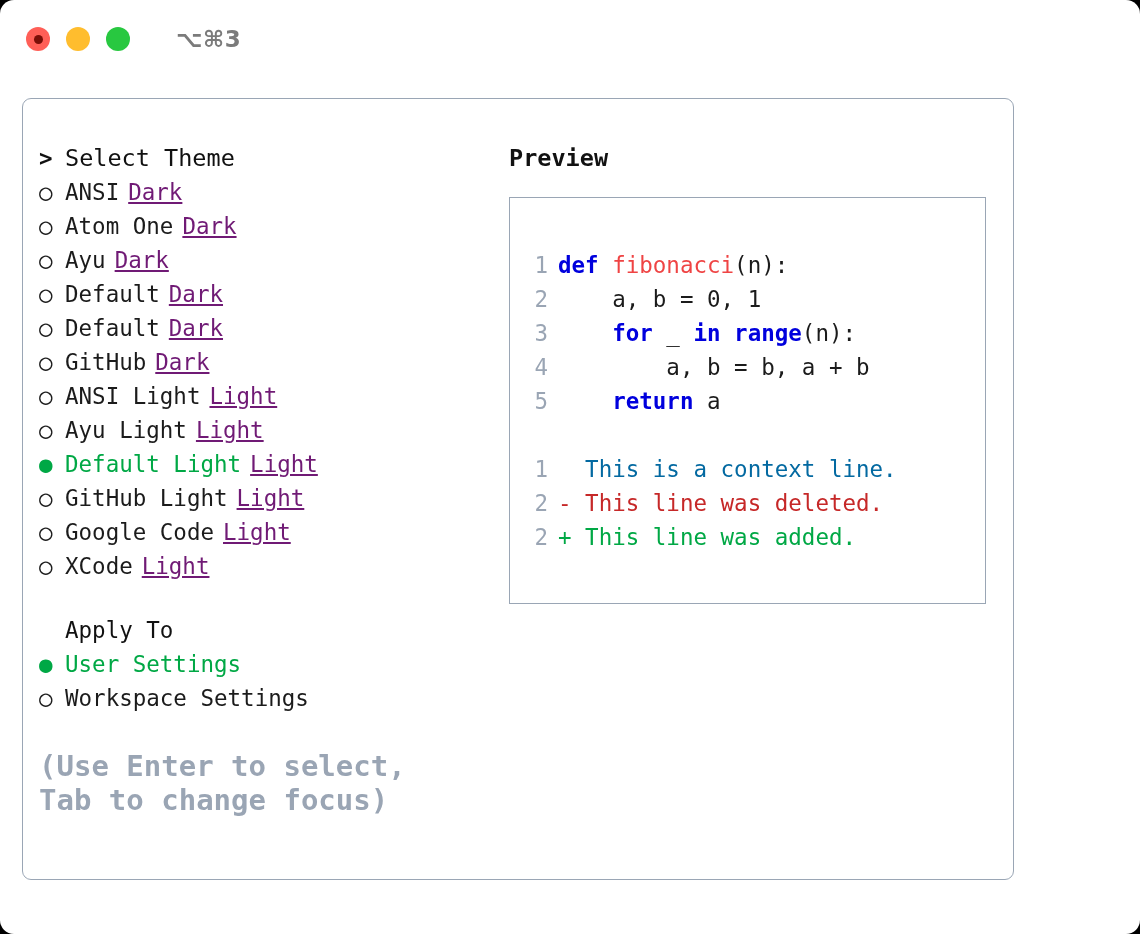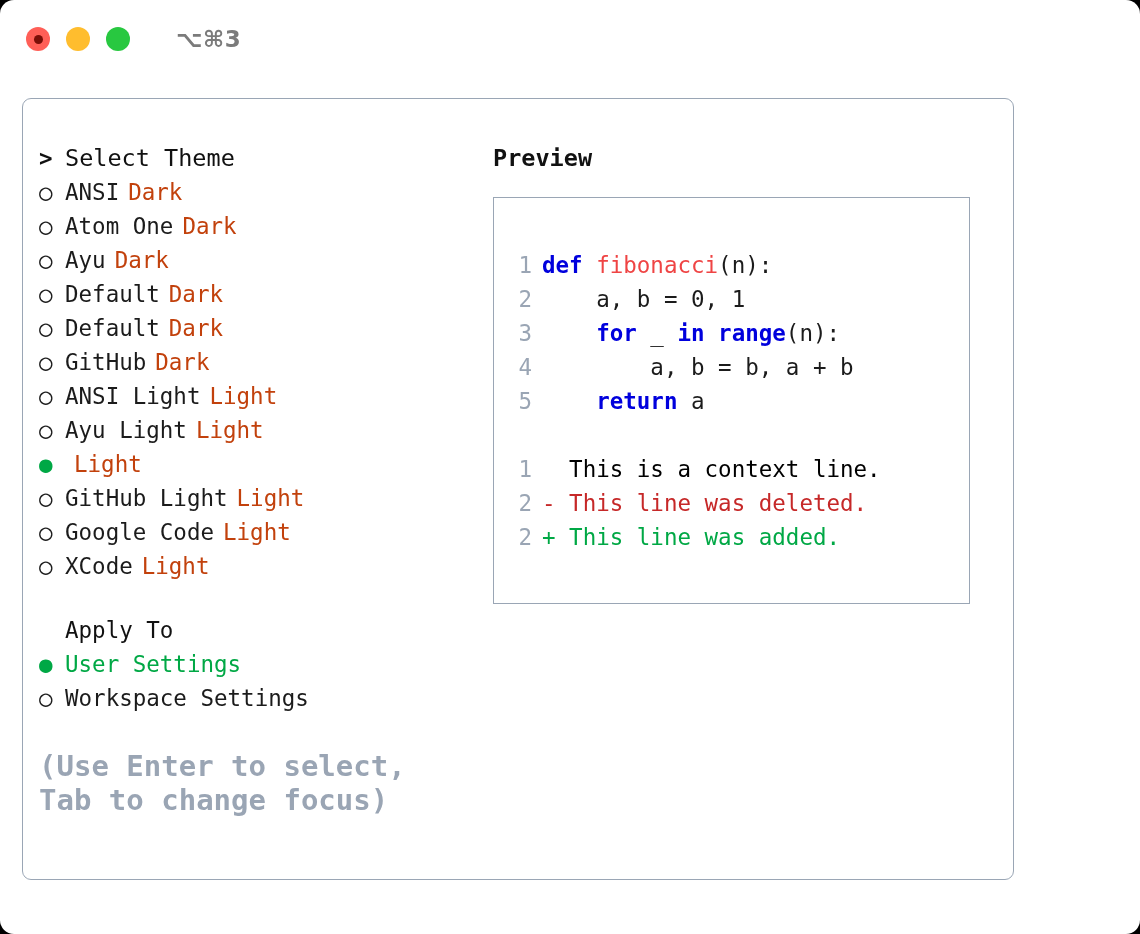--- a/index.html
+++ b/index.html
@@ -107,22 +107,23 @@
     color: #1b1b1b;
   }
   .bullet.dot-filled {
     color: #00a845;
   }
   .bullet.blank { color: transparent; }
 
   .label { color: #1b1b1b; }
   .label.sel { color: #00a845; }
   .tag {
-    color: #c2410c;
+    color: #701a75;
     margin-left: 9px;
+    text-decoration: underline;
   }
 
   .section-head {
     font-weight: 400;
     font-size: 23.5px;
     color: #111111;
   }
   .header-row .bullet { font-weight: 700; color: #111111; }
 
   .subhead {
@@ -139,21 +140,21 @@
     font-size: 29px;
     line-height: 34px;
     width: 420px;
     white-space: normal;
     font-weight: bold;
   }
 
   
   .right-col {
     position: absolute;
-    left: 470px;
+    left: 486px;
     top: 42px;
     width: 500px;
   }
   .preview-title {
     font-size: 23.5px;
     font-weight: 700;
     color: #111111;
     line-height: 34px;
     white-space: pre;
   }
@@ -184,21 +185,21 @@
     width: 26px;
     flex: 0 0 26px;
     text-align: right;
     color: #9aa5b4;
     margin-right: 10px;
   }
   .code-text { white-space: pre; }
   .kw   { color: #0000dd; font-weight: bold; }
   .fn   { color: #ef4444; }
   .plain{ color: #1b1b1b; }
-  .ctx  { color: #000000; }
+  .ctx  { color: #0369a1; }
   .del  { color: #c62828; }
   .add  { color: #00a845; }
   .blank-line { height: 34px; }
 </style>
 </head>
 <body>
 
 <div id="app">
 
   <div class="titlebar">
@@ -221,21 +222,21 @@
 
       <div id="theme-list">
           <div class="row"><span class="bullet">○</span><span class="label">ANSI</span><span class="tag">Dark</span></div>
           <div class="row"><span class="bullet">○</span><span class="label">Atom One</span><span class="tag">Dark</span></div>
           <div class="row"><span class="bullet">○</span><span class="label">Ayu</span><span class="tag">Dark</span></div>
           <div class="row"><span class="bullet">○</span><span class="label">Default</span><span class="tag">Dark</span></div>
           <div class="row"><span class="bullet">○</span><span class="label">Default</span><span class="tag">Dark</span></div>
           <div class="row"><span class="bullet">○</span><span class="label">GitHub</span><span class="tag">Dark</span></div>
           <div class="row"><span class="bullet">○</span><span class="label">ANSI Light</span><span class="tag">Light</span></div>
           <div class="row"><span class="bullet">○</span><span class="label">Ayu Light</span><span class="tag">Light</span></div>
-          <div class="row"><span class="bullet dot-filled">●</span><span class="tag">Light</span></div>
+          <div class="row"><span class="bullet dot-filled">●</span><span class="label sel">Default Light</span><span class="tag">Light</span></div>
           <div class="row"><span class="bullet">○</span><span class="label">GitHub Light</span><span class="tag">Light</span></div>
           <div class="row"><span class="bullet">○</span><span class="label">Google Code</span><span class="tag">Light</span></div>
           <div class="row"><span class="bullet">○</span><span class="label">XCode</span><span class="tag">Light</span></div>
         </div>
 
       <div class="spacer-sm"></div>
 
       <div class="row">
         <span class="bullet blank">○</span>
         <span class="subhead">Apply To</span>

